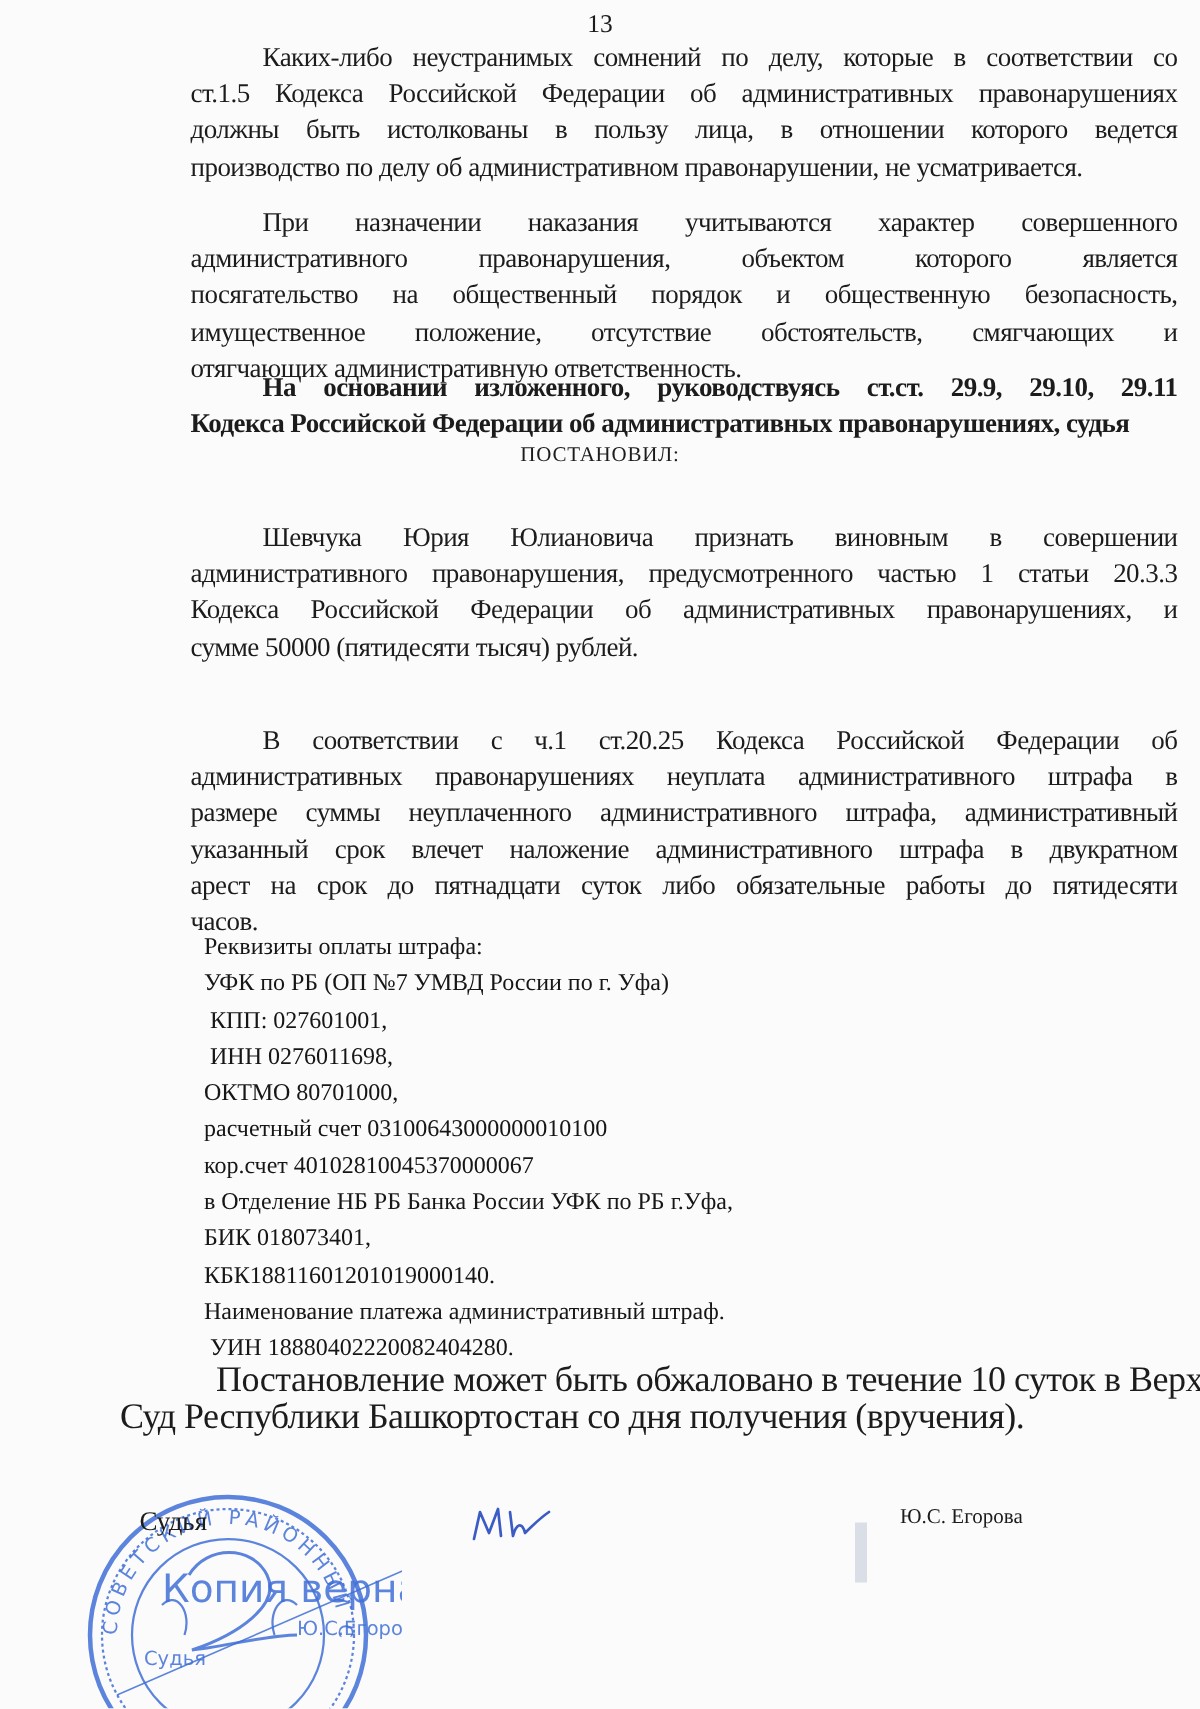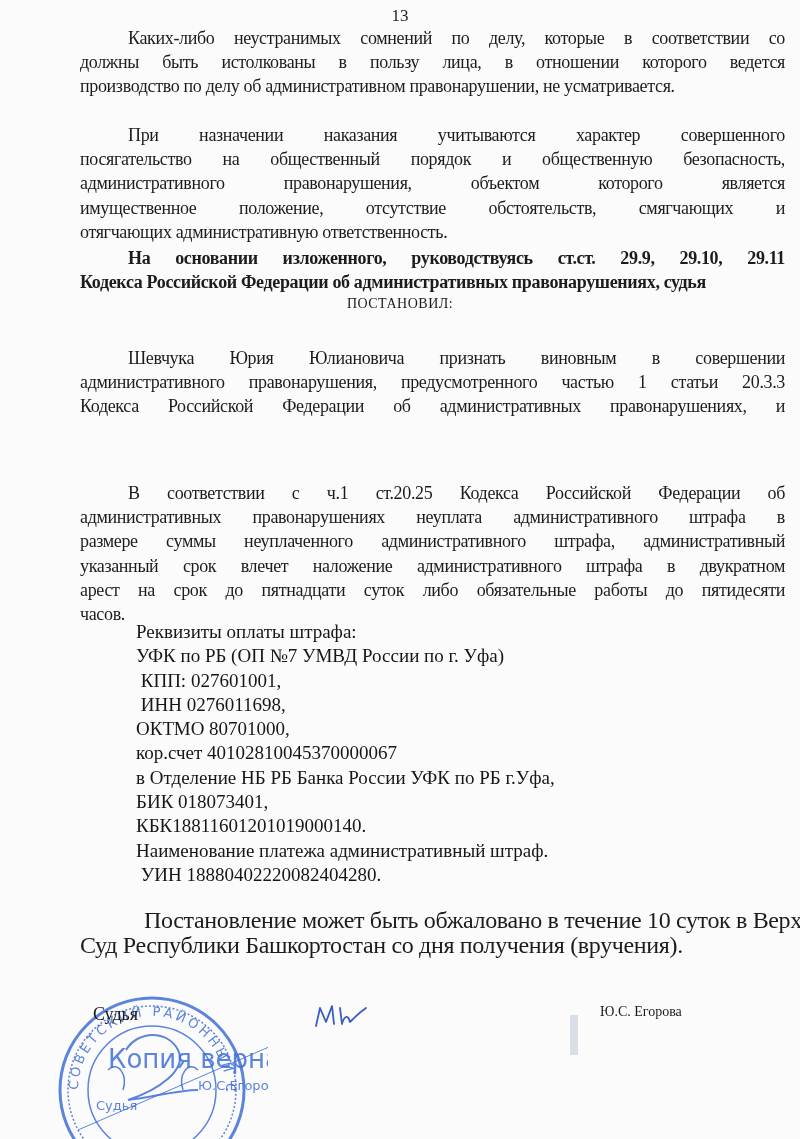--- a/index.html
+++ b/index.html
@@ -6,82 +6,85 @@
     body {
       width: 800px; height: 1139px; overflow: hidden;
       background: #fbfbfb;
       font-family: "Liberation Serif", serif;
       color: #1c1c1c;
       position: relative;
     }
     .page { position: absolute; left: 0; top: 0; width: 688px; height: 1139px; }
     .page-number { position: absolute; top: 6px; left: 0; width: 800px; text-align: center; font-size: 17px; }
     .para { position: absolute; left: 80px; width: 705px; text-align: justify; font-size: 18px; line-height: 24.2px; letter-spacing: -0.35px; font-stretch: condensed; }
-    .para .line { display: block; text-align: justify; text-align-last: justify; white-space: nowrap; }
+    .para .line { display: block; text-align: justify; text-align-last: justify; white-space: nowrap; margin-left: 47px; }
     .para .line.last { text-align-last: left; }
     .indent { padding-left: 48px; }
     .heading { position: absolute; top: 296px; left: 0; width: 800px; text-align: center; font-size: 14px; letter-spacing: 0.5px; }
-    .req { position: absolute; left: 136px; top: 620px; font-size: 19px; line-height: 24.3px; color: #161616; }
+    .req { position: absolute; left: 136px; top: 620px; font-size: 16px; line-height: 24.3px; color: #161616; }
     .req div { white-space: nowrap; }
     .appeal { position: absolute; left: 80px; top: 908px; width: 700px; font-size: 24px; line-height: 25px; letter-spacing: -0.35px; }
     .sign-title { position: absolute; left: 93px; top: 1004px; font-size: 18px; }
     .sign-name { position: absolute; left: 600px; top: 1004px; font-size: 14px; }
     .signature { position: absolute; left: 312px; top: 1000px; }
     .stamp { position: absolute; left: 48px; top: 990px; }
     .scan-smudge { position: absolute; left: 570px; top: 1015px; width: 8px; height: 40px; background: rgba(120,140,170,0.25); }
   </style>
 </head>
 <body>
 
 <div class="page">
 
   <div class="page-number">13</div>
 
   <div class="para" style="top:26px;">
     <span class="line indent">Каких-либо неустранимых сомнений по делу, которые в соответствии со</span>
+    <span class="line">ст.1.5 Кодекса Российской Федерации об административных правонарушениях</span>
     <span class="line">должны быть истолкованы в пользу лица, в отношении которого ведется</span>
     <span class="line last">производство по делу об административном правонарушении, не усматривается.</span>
   </div>
 
-  <div class="para" style="top:123px;font-family:Liberation Serif, serif;">
+  <div class="para" style="top:136px;font-family:Liberation Serif, serif;">
     <span class="line indent">При назначении наказания учитываются характер совершенного</span>
+    <span class="line">административного правонарушения, объектом которого является</span>
     <span class="line">посягательство на общественный порядок и общественную безопасность,</span>
-    <span class="line">административного правонарушения, объектом которого является</span>
     <span class="line">имущественное положение, отсутствие обстоятельств, смягчающих и</span>
     <span class="line last">отягчающих административную ответственность.</span>
   </div>
 
   <div class="para" style="top:246px;font-weight:bold;">
     <span class="line indent">На основании изложенного, руководствуясь ст.ст. 29.9, 29.10, 29.11</span>
     <span class="line last">Кодекса Российской Федерации об административных правонарушениях, судья</span>
   </div>
 
   <div class="heading">ПОСТАНОВИЛ:</div>
 
   <div class="para" style="top:346px;">
     <span class="line indent">Шевчука Юрия Юлиановича признать виновным в совершении</span>
     <span class="line">административного правонарушения, предусмотренного частью 1 статьи 20.3.3</span>
     <span class="line">Кодекса Российской Федерации об административных правонарушениях, и</span>
+    <span class="line last">сумме 50000 (пятидесяти тысяч) рублей.</span>
   </div>
 
   <div class="para" style="top:481px;">
     <span class="line indent">В соответствии с ч.1 ст.20.25 Кодекса Российской Федерации об</span>
     <span class="line">административных правонарушениях неуплата административного штрафа в</span>
     <span class="line">размере суммы неуплаченного административного штрафа, административный</span>
     <span class="line">указанный срок влечет наложение административного штрафа в двукратном</span>
     <span class="line">арест на срок до пятнадцати суток либо обязательные работы до пятидесяти</span>
     <span class="line last">часов.</span>
   </div>
 
   <div class="req">
     <div>Реквизиты оплаты штрафа:</div>
     <div>УФК по РБ (ОП №7 УМВД России по г. Уфа)</div>
     <div style="white-space:pre"> КПП: 027601001,</div>
     <div style="white-space:pre"> ИНН 0276011698,</div>
     <div>ОКТМО 80701000,</div>
+    <div>расчетный счет 03100643000000010100</div>
     <div>кор.счет 40102810045370000067</div>
     <div>в Отделение НБ РБ Банка России УФК по РБ г.Уфа,</div>
     <div>БИК 018073401,</div>
     <div>КБК18811601201019000140.</div>
     <div>Наименование платежа административный штраф.</div>
     <div style="white-space:pre"> УИН 18880402220082404280.</div>
   </div>
 
   <div class="appeal">
     <div style="padding-left:64px; white-space:nowrap">Постановление может быть обжаловано в течение 10 суток в Верховный</div>

